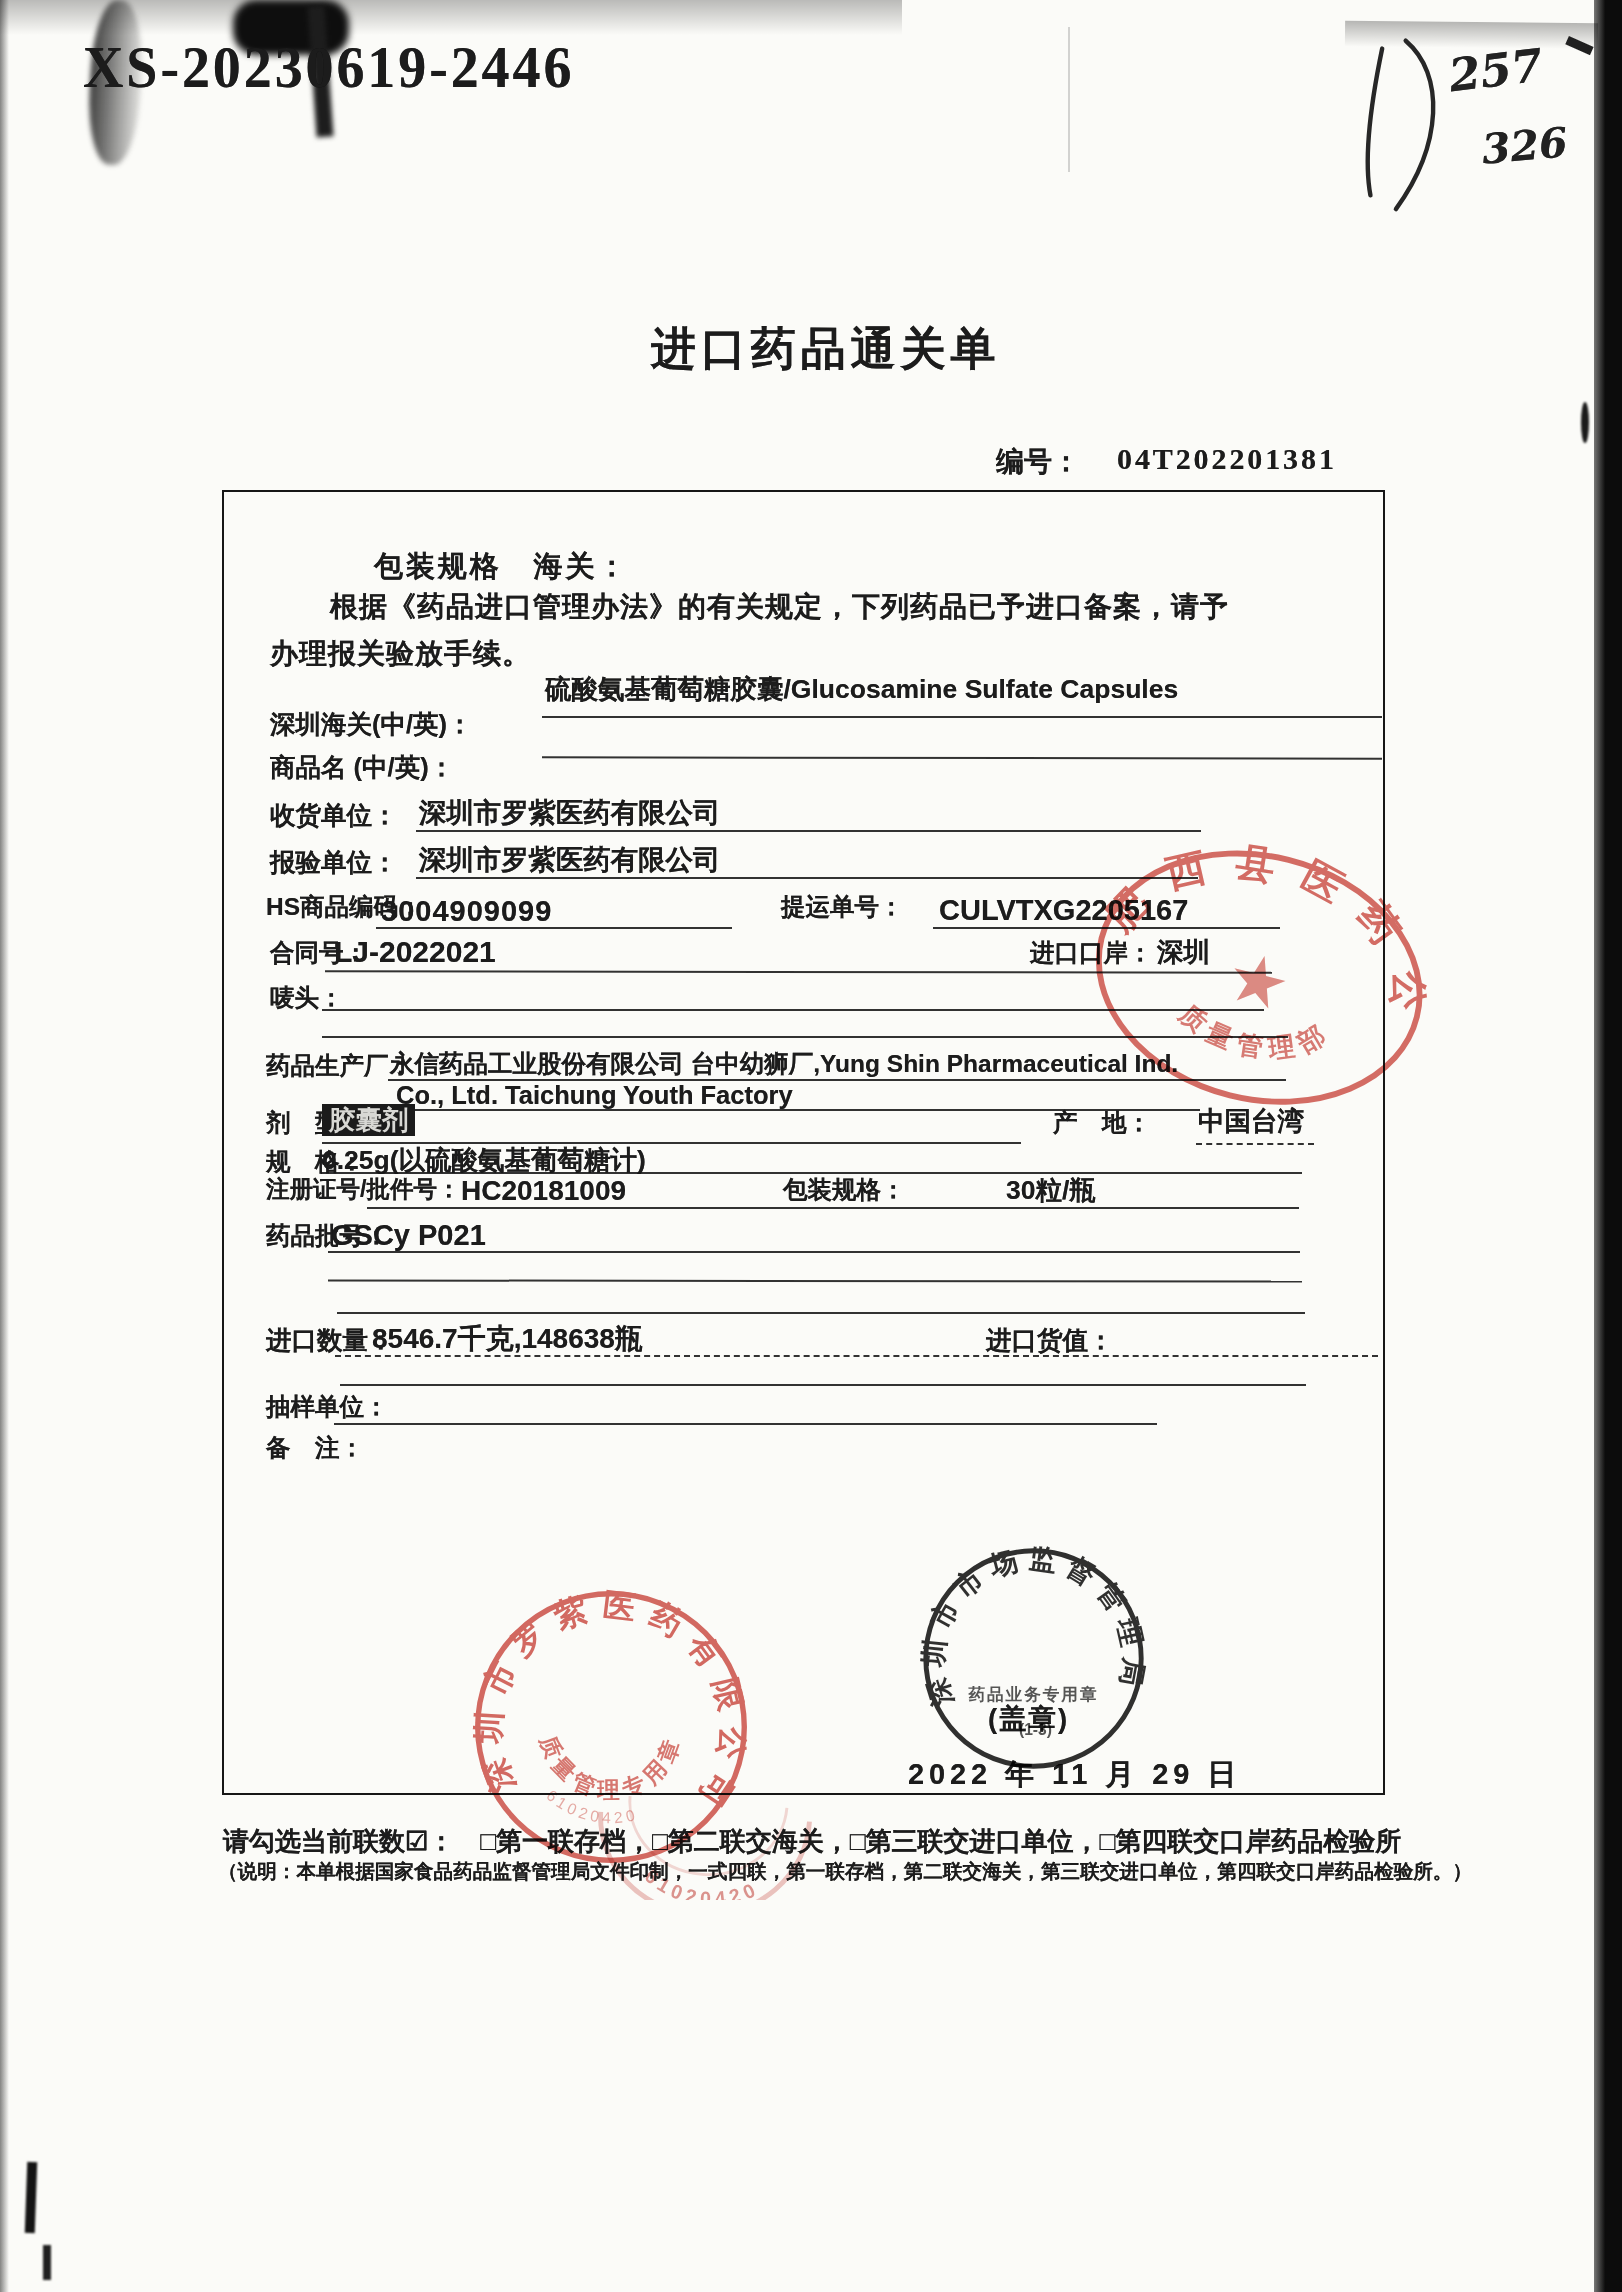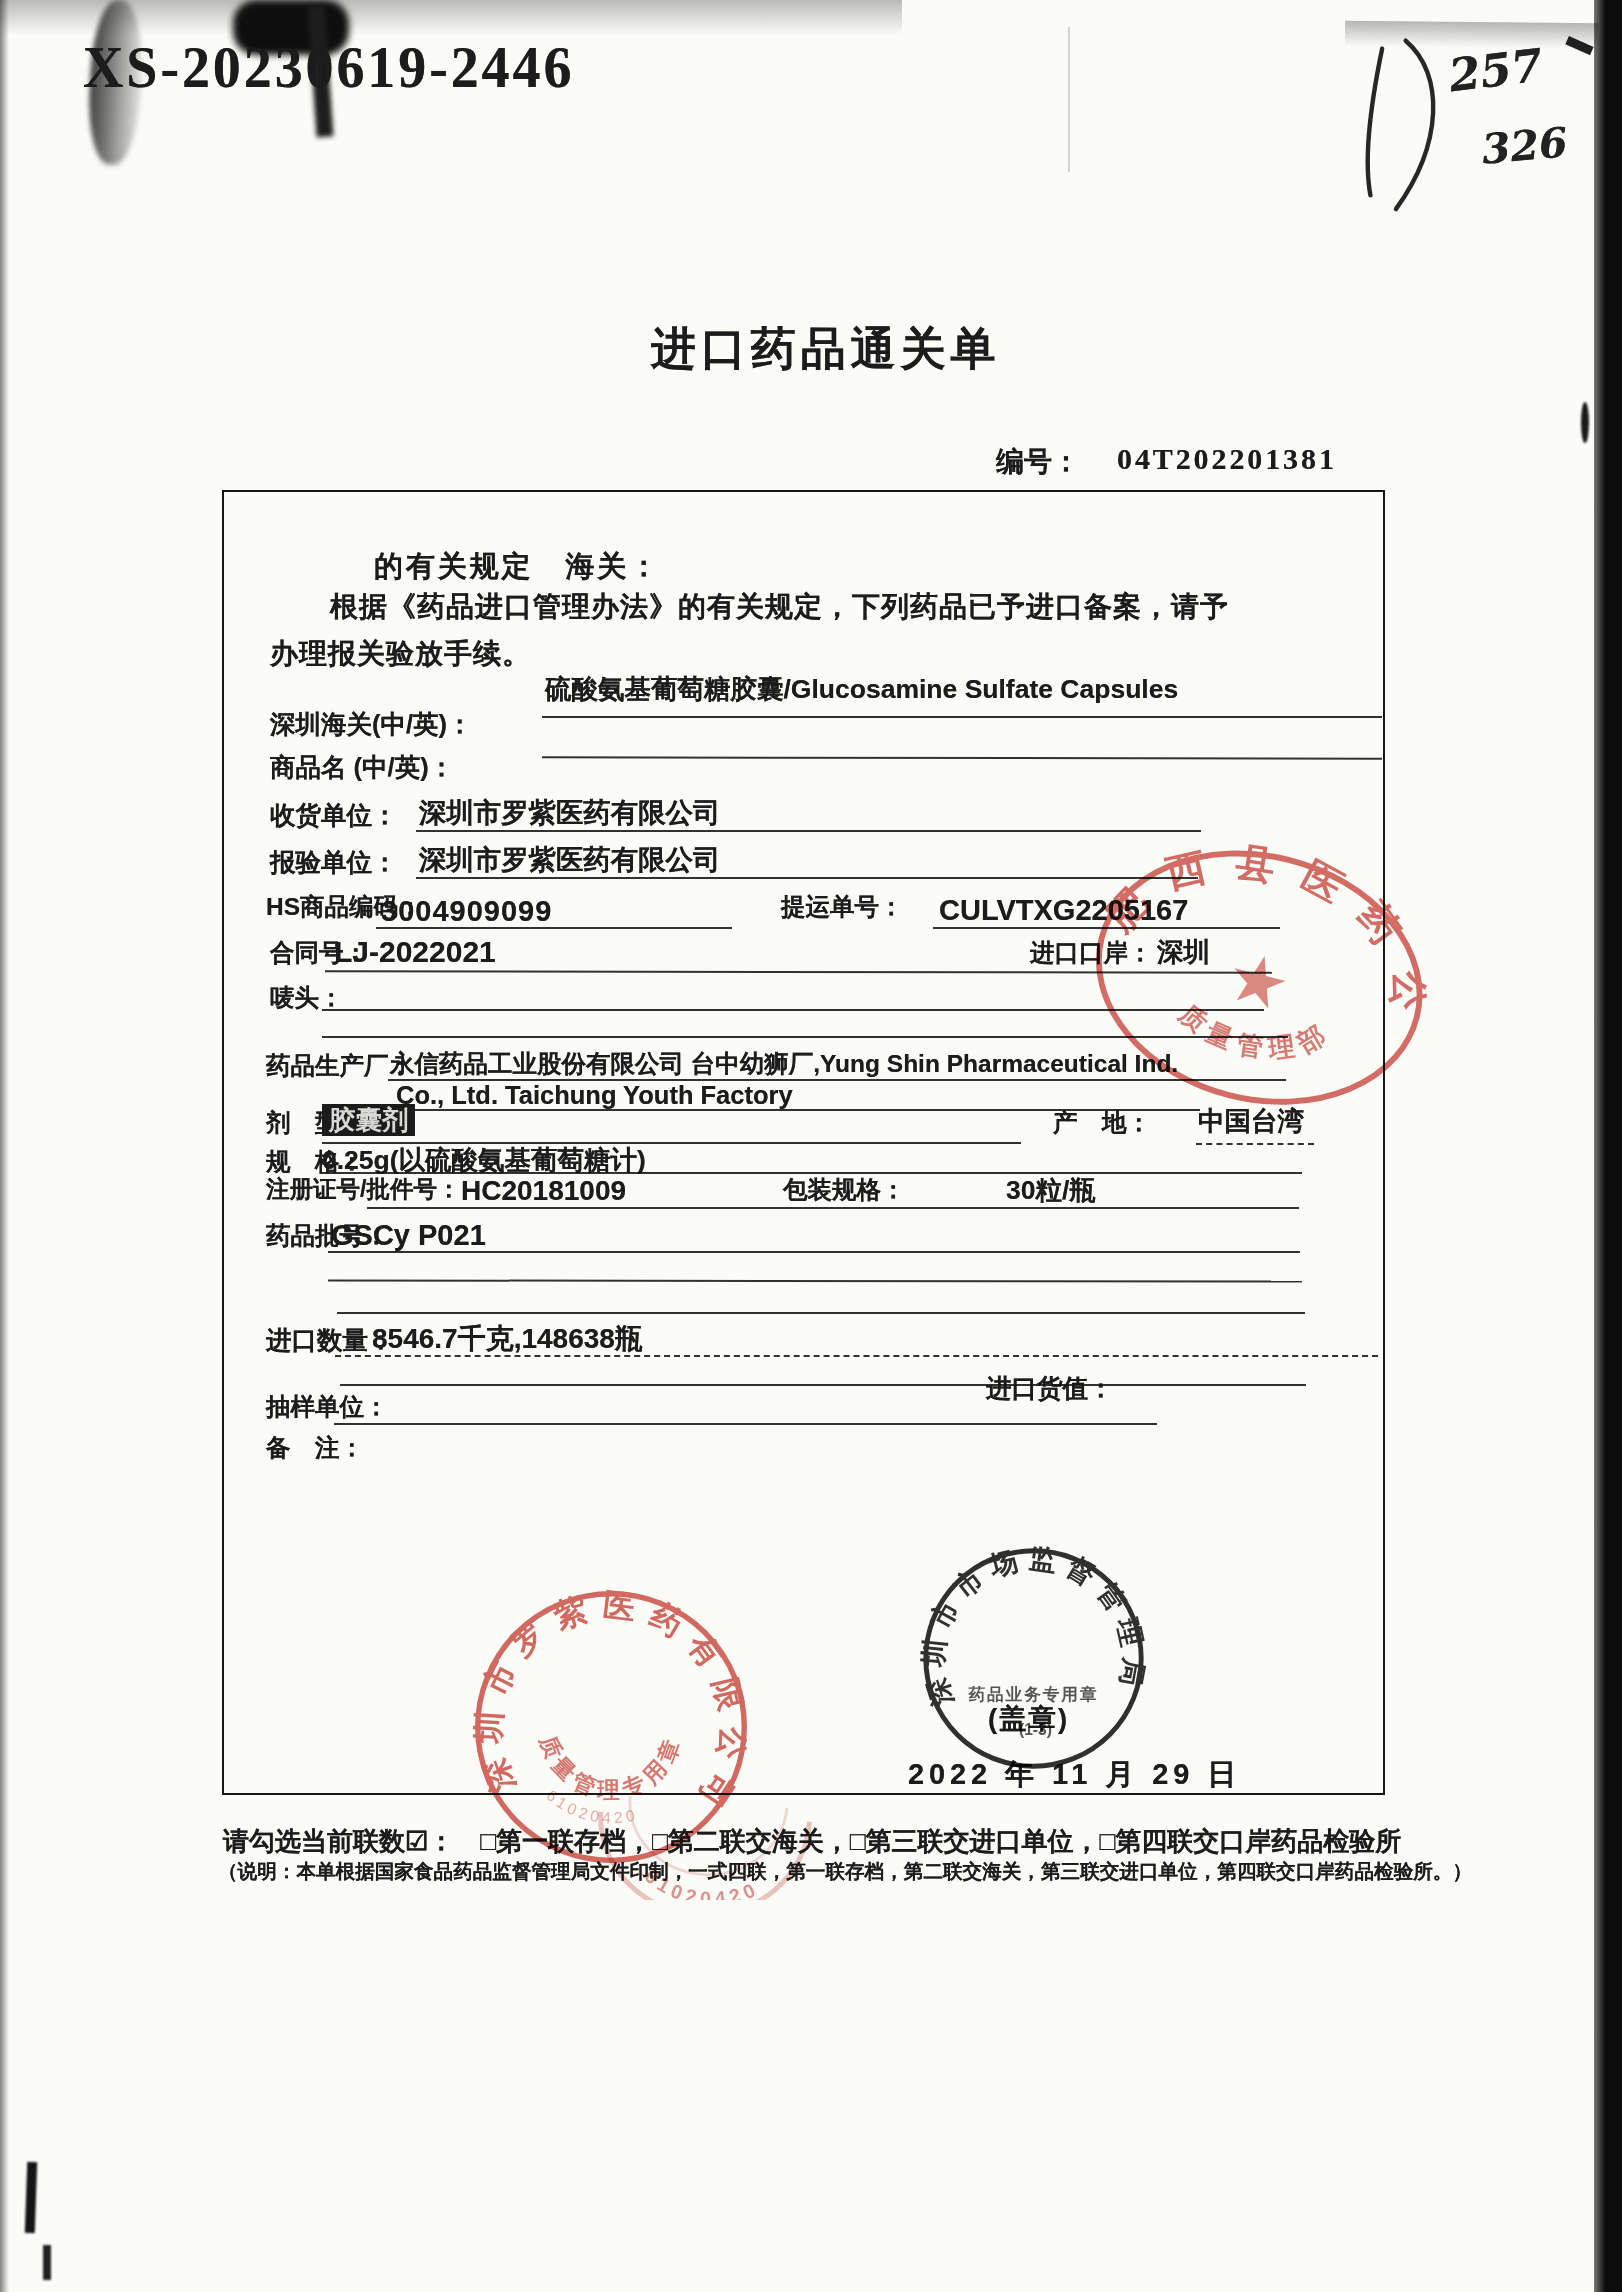--- a/index.html
+++ b/index.html
@@ -43,21 +43,21 @@
   <div class="t hand" style="left:1449px;top:45px;font-size:45px;transform:rotate(-7deg);">257</div>
   <div class="t hand" style="left:1482px;top:123px;font-size:41px;transform:rotate(-5deg);">326</div>
 
   <div class="t" style="left:651px;top:323px;font-size:45px;font-weight:900;letter-spacing:4.9px;">进口药品通关单</div>
 
   <div class="t lbl" style="left:996px;top:446px;font-size:28px;">编号：</div>
   <div class="t serif" style="left:1117px;top:442px;font-size:30px;font-weight:700;letter-spacing:2.9px;">04T202201381</div>
 
   <div class="box" style="left:222px;top:490px;width:1159px;height:1301px;"></div>
 
-  <div class="t lbl" style="left:374px;top:550px;font-size:29px;letter-spacing:2.9px;">的有关规定　海关：</div>
+  <div class="t lbl" style="left:374px;top:550px;font-size:29px;letter-spacing:2.9px;">包装规格　海关：</div>
   <div class="t" style="left:330px;top:591px;font-size:28px;font-weight:600;letter-spacing:1px;">根据《药品进口管理办法》的有关规定，下列药品已予进口备案，请予</div>
   <div class="t" style="left:270px;top:638px;font-size:28px;font-weight:600;letter-spacing:1px;">办理报关验放手续。</div>
 
   <div class="t val" style="left:545px;top:674px;font-size:26.5px;font-weight:800;">硫酸氨基葡萄糖胶囊/Glucosamine  Sulfate  Capsules</div>
   <div class="ul" style="left:542px;top:716px;width:840px;"></div>
   <div class="t lbl" style="left:270px;top:710px;font-size:25.5px;">深圳海关(中/英)：</div>
   <div class="ul" style="left:542px;top:757px;width:840px;transform:rotate(.1deg);"></div>
 
   <div class="t lbl" style="left:270px;top:753px;font-size:25.5px;">商品名 (中/英)：</div>
 
@@ -110,21 +110,21 @@
   <div class="ul" style="left:367px;top:1207px;width:932px;"></div>
 
   <div class="t lbl" style="left:266px;top:1222px;font-size:24.5px;">药品批号：</div>
   <div class="t val" style="left:331px;top:1219px;font-size:29px;">GSCy  P021</div>
   <div class="ul" style="left:328px;top:1251px;width:972px;"></div>
   <div class="ul" style="left:328px;top:1280px;width:974px;transform:rotate(.07deg);"></div>
   <div class="ul" style="left:337px;top:1312px;width:968px;"></div>
 
   <div class="t lbl" style="left:266px;top:1326px;font-size:25.5px;">进口数量：</div>
   <div class="t val" style="left:372px;top:1323px;font-size:28px;font-weight:800;">8546.7千克,148638瓶</div>
-  <div class="t lbl" style="left:986px;top:1326px;font-size:25.5px;margin-top:48px;">进口货值：</div>
+  <div class="t lbl" style="left:986px;top:1326px;font-size:25.5px;">进口货值：</div>
   <div class="ul" style="left:335px;top:1355px;width:1043px;border-top-style:dashed;"></div>
   <div class="ul" style="left:340px;top:1384px;width:966px;"></div>
 
   <div class="t lbl" style="left:266px;top:1393px;font-size:24.5px;">抽样单位：</div>
   <div class="ul" style="left:334px;top:1423px;width:823px;"></div>
 
   <div class="t lbl" style="left:266px;top:1434px;font-size:24.5px;">备　注：</div>
 
   <div class="t lbl" style="left:988px;top:1703px;font-size:27.4px;letter-spacing:2px;">(盖章)</div>
   <div class="t lbl" style="left:908px;top:1758px;font-size:29px;letter-spacing:4.9px;">2022 年 11 月 29 日</div>

